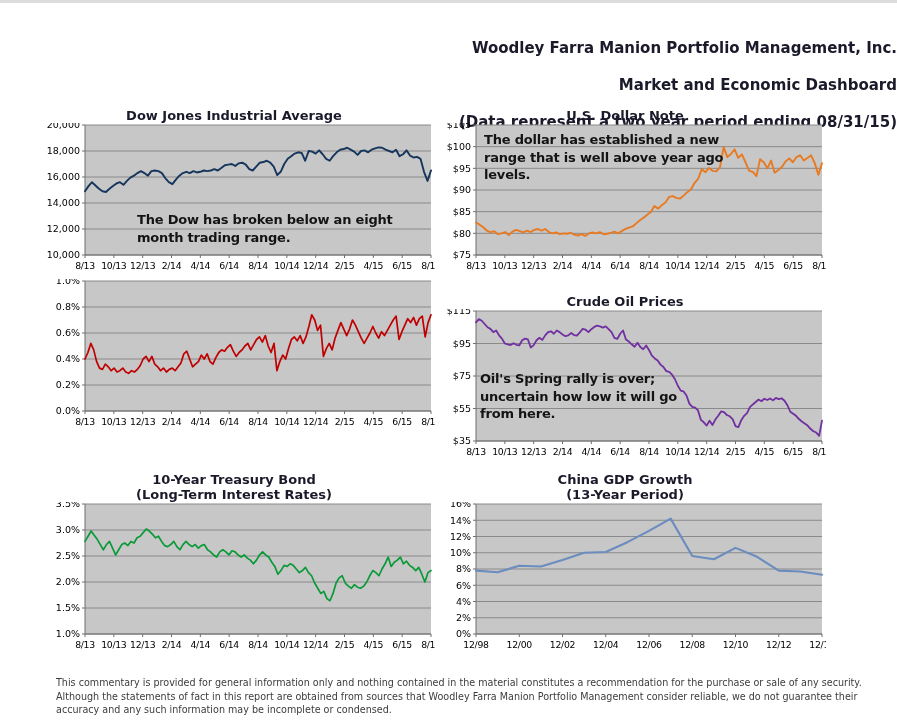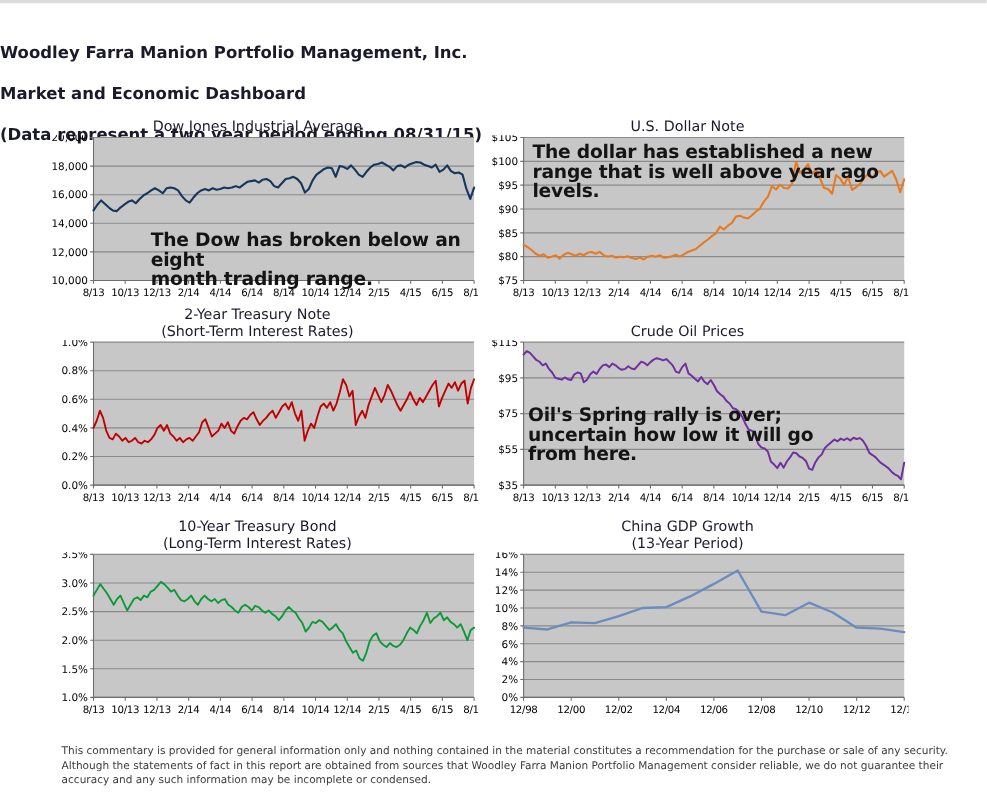--- a/index.html
+++ b/index.html
@@ -3,34 +3,34 @@
 <meta charset="utf-8">
 <style>
   html,body{margin:0;padding:0;}
   body{
     width:897px;height:722px;position:relative;overflow:hidden;
     background:#ffffff;
     font-family:"DejaVu Sans","Liberation Sans",sans-serif;
   }
   .top-rule{position:absolute;left:0;top:0;width:897px;height:3px;background:#dcdcdc;}
   .header{
-    position:absolute;left:0;top:20px;width:897px;text-align:left;
+    position:absolute;left:0;top:20px;width:897px;text-align:right;
     font-weight:bold;font-size:15px;line-height:18.5px;color:#1a1a2b;
     white-space:pre-line;
   }
   .chart{position:absolute;width:402px;height:182px;}
   .chart-title{
     height:30px;display:flex;flex-direction:column;justify-content:flex-end;
-    text-align:center;font-weight:normal;font-size:13px;line-height:15px;
+    text-align:center;font-weight:bold;font-size:13px;line-height:15px;
     color:#1a1a2b;white-space:pre-line;
   }
   .chart svg{display:block;}
   svg text{font-family:"DejaVu Sans","Liberation Sans",sans-serif;fill:#000000;}
   .annotation{
-    position:absolute;font-weight:bold;font-size:17px;line-height:17.5px;
+    position:absolute;font-weight:bold;font-size:13px;line-height:17.5px;
     color:#141414;letter-spacing:-0.2px;white-space:pre-line;pointer-events:none;
   }
   .footer{
     position:absolute;left:56px;top:676px;width:824px;
     font-size:9.6px;line-height:13.5px;color:#3c3c3c;
   }
 </style>
 </head>
 <body>
 
@@ -152,22 +152,20 @@
       <line x1="52" y1="2" x2="52" y2="132" stroke="#6e6e6e" stroke-width="1"></line>
       <line x1="52" y1="132" x2="398" y2="132" stroke="#6e6e6e" stroke-width="1"></line>
       <polyline points="52.00,99.50 55.64,101.67 59.28,104.27 62.93,107.73 66.57,109.47 70.21,108.17 73.85,111.20 77.49,110.33 81.14,109.03 84.78,112.07 88.42,108.60 92.06,106.87 95.71,108.17 99.35,109.47 102.99,107.73 106.63,109.03 110.27,106.87 113.92,106.00 117.56,107.73 121.20,106.00 124.84,109.03 128.48,110.33 132.13,109.47 135.77,111.20 139.41,110.33 143.05,110.77 146.69,109.90 150.34,111.63 153.98,112.50 157.62,111.20 161.26,112.93 164.91,110.33 168.55,109.47 172.19,110.33 175.83,109.03 179.47,111.20 183.12,110.77 186.76,109.90 190.40,108.60 194.04,110.33 197.68,108.17 201.33,106.00 204.97,104.70 208.61,103.40 212.25,100.37 215.89,97.33 219.54,94.73 223.18,91.70 226.82,89.10 230.46,83.03 234.11,85.63 237.75,82.17 241.39,79.57 245.03,73.93 248.67,73.07 252.32,74.80 255.96,75.67 259.60,72.63 263.24,69.17 266.88,66.57 270.53,60.07 274.17,55.73 277.81,46.20 281.45,49.23 285.09,44.90 288.74,47.93 292.38,48.37 296.02,44.03 299.66,24.10 303.31,34.07 306.95,31.03 310.59,26.27 314.23,34.93 317.87,31.47 321.52,39.27 325.16,47.93 328.80,48.80 332.44,53.13 336.08,36.23 339.73,39.27 343.37,45.33 347.01,37.53 350.65,49.67 354.29,47.07 357.94,44.03 361.58,38.40 365.22,35.37 368.86,39.27 372.51,34.07 376.15,32.33 379.79,37.53 383.43,34.93 387.07,32.33 390.72,40.13 394.36,51.83 398.00,40.13" fill="none" stroke="#e87a22" stroke-width="1.9" stroke-linejoin="round" stroke-linecap="round"></polyline>
     </svg>
   <div class="annotation" style="left:60px;top:38px">The dollar has established a new
 range that is well above year ago
 levels.</div>
 </div>
 
 <div class="chart" style="left:33px;top:279px">
-  <div class="chart-title">2-Year Treasury Note
-(Short-Term Interest Rates)</div>
   <svg width="402" height="152" viewBox="0 0 402 152">
       <rect x="52" y="2" width="346" height="130" fill="#c7c7c7"></rect>
       <line x1="52" y1="2" x2="398" y2="2" stroke="#8a8a8a" stroke-width="1"></line>
       <line x1="49" y1="2" x2="52" y2="2" stroke="#6e6e6e" stroke-width="1"></line>
       <text x="47" y="5.4" text-anchor="end" font-size="9.5">1.0%</text>
       <line x1="52" y1="27.999999999999993" x2="398" y2="27.999999999999993" stroke="#8a8a8a" stroke-width="1"></line>
       <line x1="49" y1="27.999999999999993" x2="52" y2="27.999999999999993" stroke="#6e6e6e" stroke-width="1"></line>
       <text x="47" y="31.39999999999999" text-anchor="end" font-size="9.5">0.8%</text>
       <line x1="52" y1="54" x2="398" y2="54" stroke="#8a8a8a" stroke-width="1"></line>
       <line x1="49" y1="54" x2="52" y2="54" stroke="#6e6e6e" stroke-width="1"></line>

